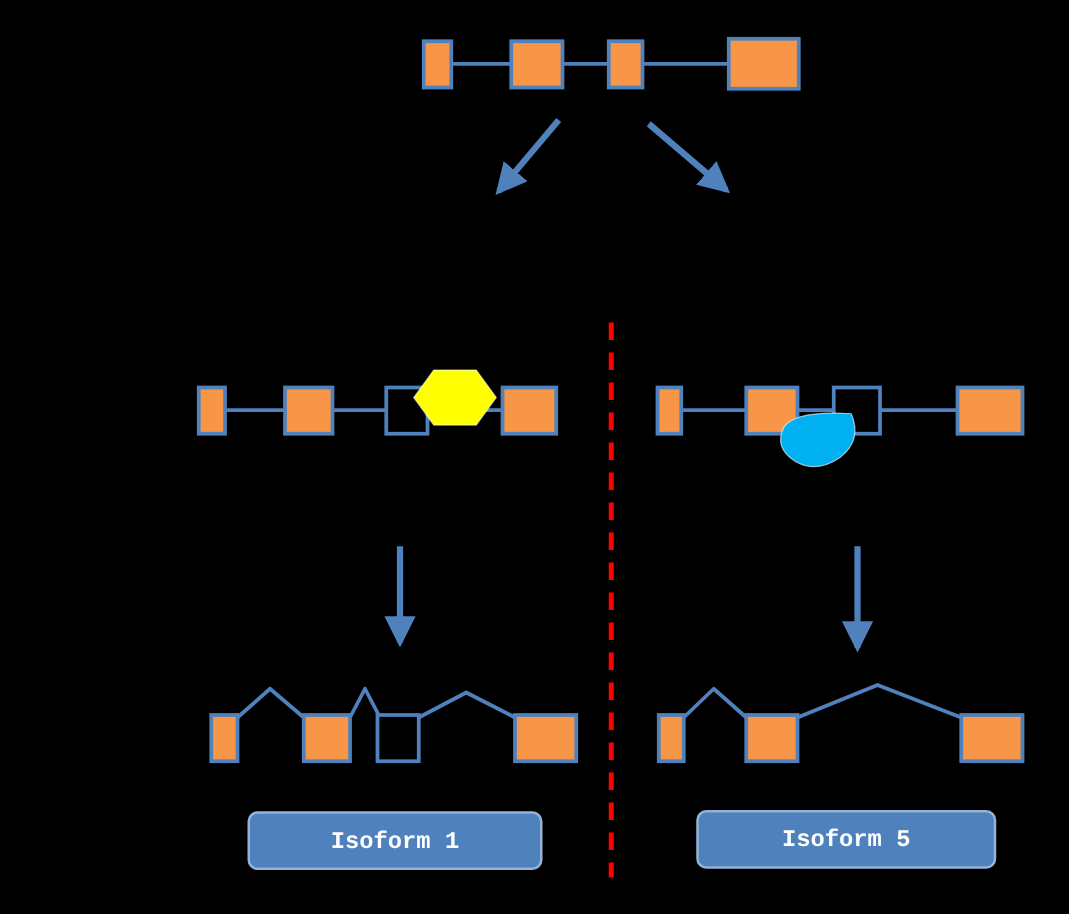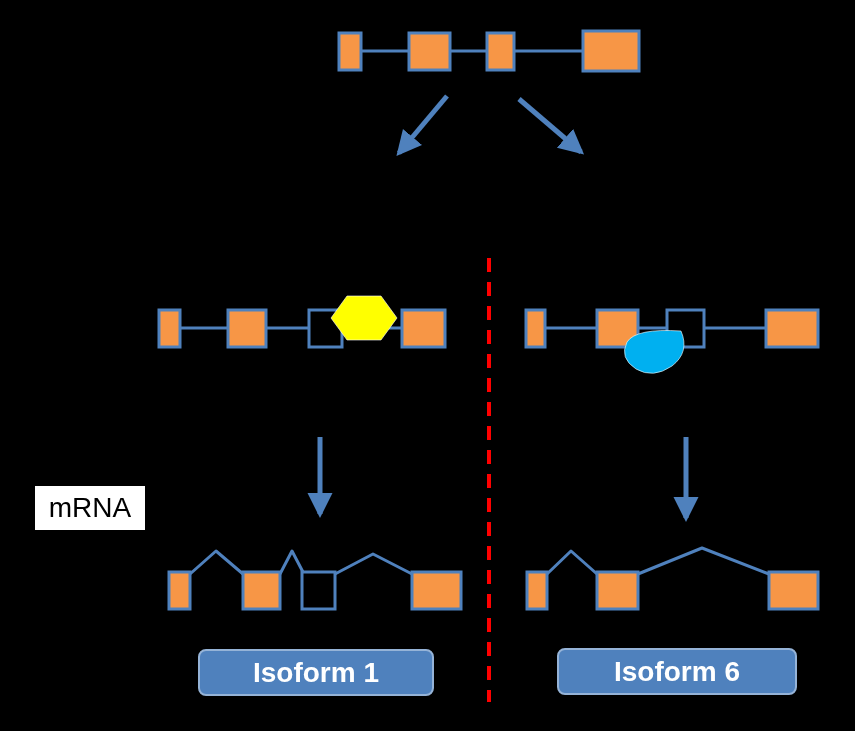--- a/index.html
+++ b/index.html
@@ -25,24 +25,25 @@
   .label-splicing  { left:33px;  top:182px; width:287px; height:44px; font-size:28px; }
   .label-mrna      { left:35px;  top:486px; width:110px; height:44px; font-size:28px; }
 
   
   .isoform {
     position:absolute;
     background: var(--isoform-fill, #4F81BD);
     border: 2px solid var(--isoform-border, #95B3D7);
     border-radius: 8px;
     color: var(--isoform-text, #ffffff);
-    font-size:28px; font-weight:bold;
+    font-size:19px; font-weight:bold;
     display:flex; align-items:center; justify-content:center;
     box-sizing:border-box;
     box-shadow: 0 3px 0 rgba(0,0,0,0.35);
+    font-family: Liberation Mono, monospace;
   }
   .isoform-1 { left:198px; top:649px; width:236px; height:47px; }
   .isoform-2 { left:557px; top:648px; width:240px; height:47px; }
 
   
   .exon        { fill: var(--exon-fill, #F79646); stroke: var(--outline-blue, #4F81BD); stroke-width:3; }
   .exon-empty  { fill: var(--background, #000000); stroke: var(--outline-blue, #4F81BD); stroke-width:3; }
   .intron      { stroke: var(--outline-blue, #4F81BD); stroke-width:3; fill:none; }
   .splice      { stroke: var(--outline-blue, #4F81BD); stroke-width:3; fill:none; stroke-linejoin:round; }
   .arrow       { stroke: var(--arrow-blue, #4F81BD); stroke-width:5; fill:none; }
@@ -111,19 +112,18 @@
       <polyline class="splice" points="547,574 571,551 597,574"></polyline>
       <polyline class="splice" points="638,574 702,548 769,574"></polyline>
       <rect class="exon" x="527" y="572" width="20" height="37"></rect>
       <rect class="exon" x="597" y="572" width="41" height="37"></rect>
       <rect class="exon" x="769" y="572" width="49" height="37"></rect>
     </g>
   </svg>
 
 
 
-  <div class="label label-mrna">mRNA</div>
 
   <div class="isoform isoform-1">Isoform 1</div>
 
-  <div class="isoform isoform-2">Isoform 6</div>
+  <div class="isoform isoform-2">Isoform 5</div>
 
 </div>
 
 </body></html>

